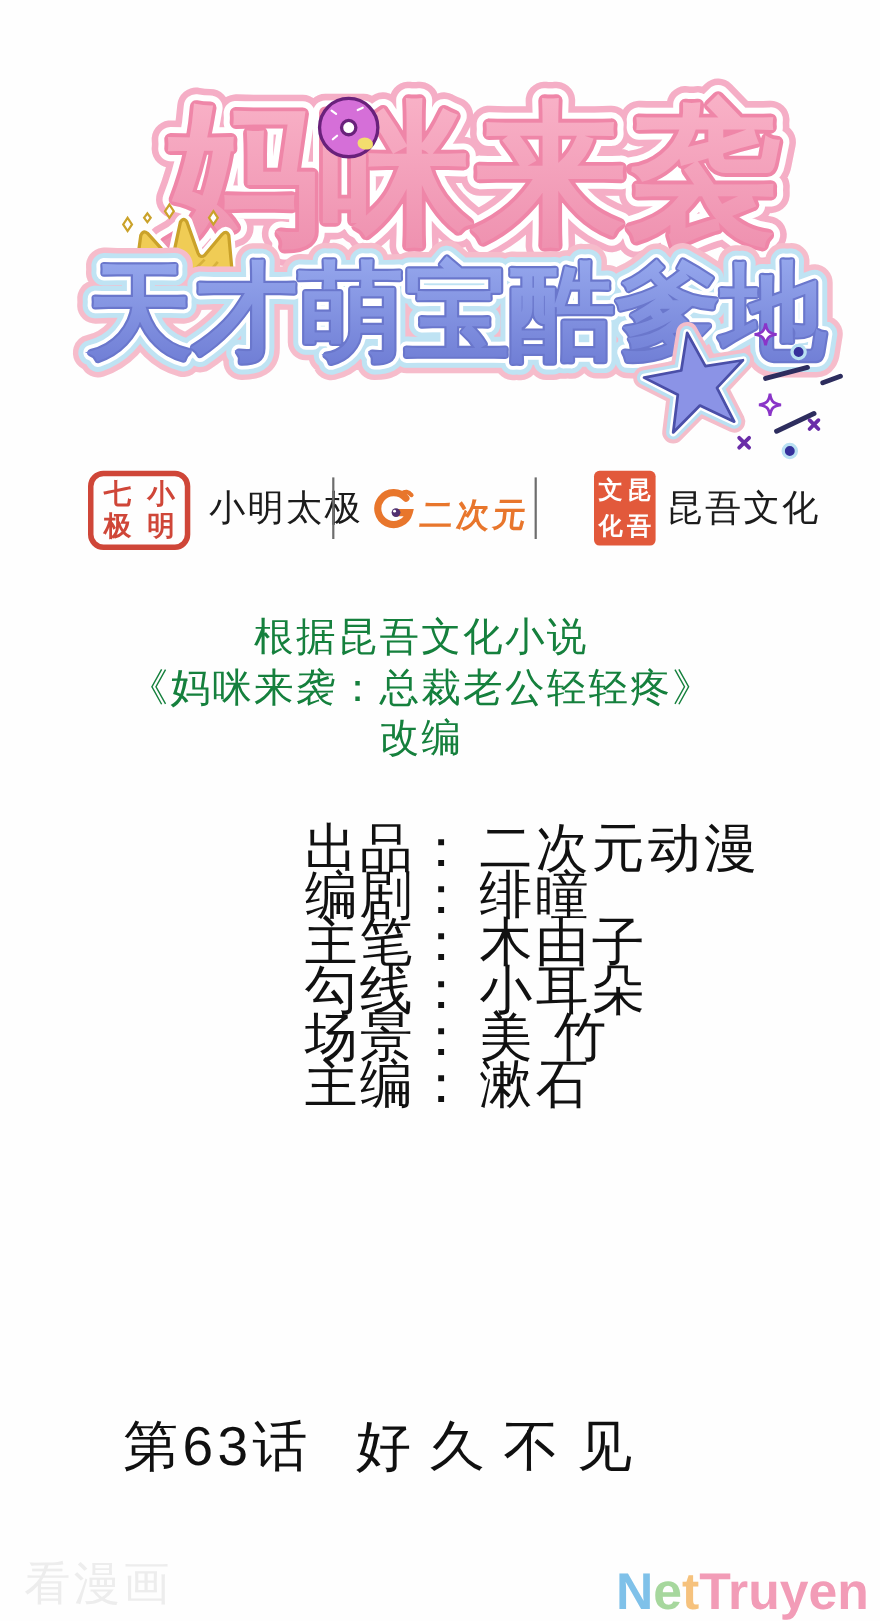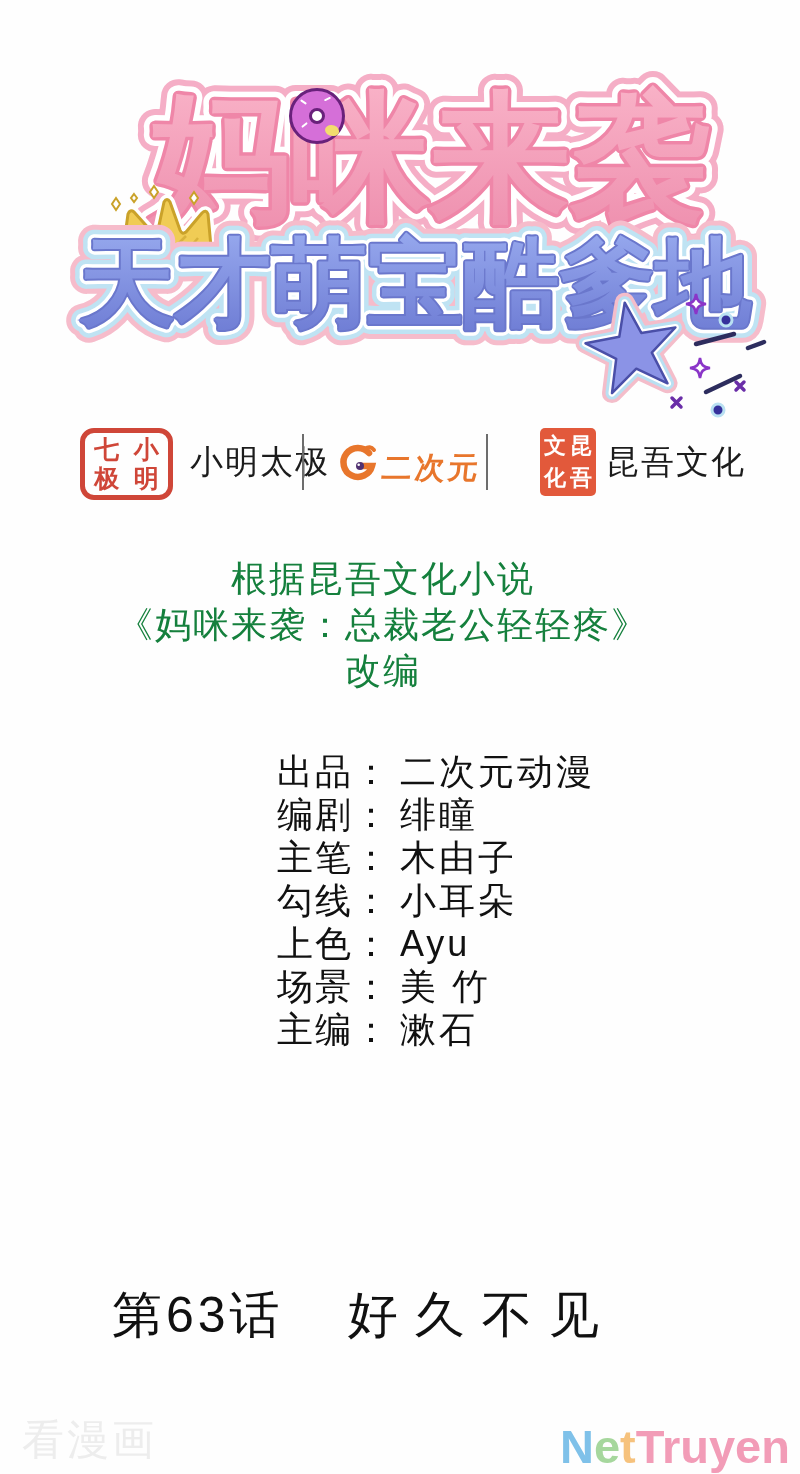--- a/index.html
+++ b/index.html
@@ -51,28 +51,28 @@
   #erciyuan-label{
     position:absolute;left:382px;top:30px;font-size:30px;font-weight:bold;color:#e8762c;
     letter-spacing:3px;transform:skewX(-6deg);white-space:nowrap;
   }
   
   #adaptation{
     position:absolute;left:0;top:556px;width:766px;text-align:center;
     color:#15803d;font-size:36px;line-height:46px;letter-spacing:2px;
   }
   
-  #credits{position:absolute;left:277px;top:750px;font-size:36px;line-height:43px;color:#111;}
+  #credits{position:absolute;left:277px;top:750px;font-size:48px;line-height:43px;color:#111;}
   .credit-row{white-space:nowrap;}
   .credit-role{letter-spacing:2px;}
   .credit-name{margin-left:9px;letter-spacing:3px;}
   
   #chapter{position:absolute;left:112px;top:1282px;font-size:50px;color:#101010;white-space:nowrap;}
   #chapter-label{letter-spacing:4px;}
-  #chapter-title{margin-left:64px;letter-spacing:17px;}
+  #chapter-title{margin-left:40px;letter-spacing:17px;}
   
   #wm-left{position:absolute;left:22px;top:1412px;font-size:42px;color:#ededed;letter-spacing:3px;}
   #wm-right{position:absolute;left:560px;top:1419px;font-size:47px;font-weight:bold;letter-spacing:0px;white-space:nowrap;}
 </style>
 </head>
 <body>
 
 <div id="page">
 
   <svg id="title1-svg" class="title-svg" viewBox="0 0 800 260">
@@ -184,21 +184,20 @@
     <div>根据昆吾文化小说</div>
     <div>《妈咪来袭：总裁老公轻轻疼》</div>
     <div>改编</div>
   </div>
 
   <div id="credits">
     <div class="credit-row"><span class="credit-role">出品：</span><span class="credit-name">二次元动漫</span></div>
     <div class="credit-row"><span class="credit-role">编剧：</span><span class="credit-name">绯瞳</span></div>
     <div class="credit-row"><span class="credit-role">主笔：</span><span class="credit-name">木由子</span></div>
     <div class="credit-row"><span class="credit-role">勾线：</span><span class="credit-name">小耳朵</span></div>
-    <div class="credit-row"><span class="credit-role">上色：</span><span class="credit-name">Ayu</span></div>
     <div class="credit-row"><span class="credit-role">场景：</span><span class="credit-name">美 竹</span></div>
     <div class="credit-row"><span class="credit-role">主编：</span><span class="credit-name">漱石</span></div>
   </div>
 
   <div id="chapter">
     <span id="chapter-label">第63话</span><span id="chapter-title">好久不见</span>
   </div>
 
   <div id="wm-left">看漫画</div>
   <div id="wm-right">

